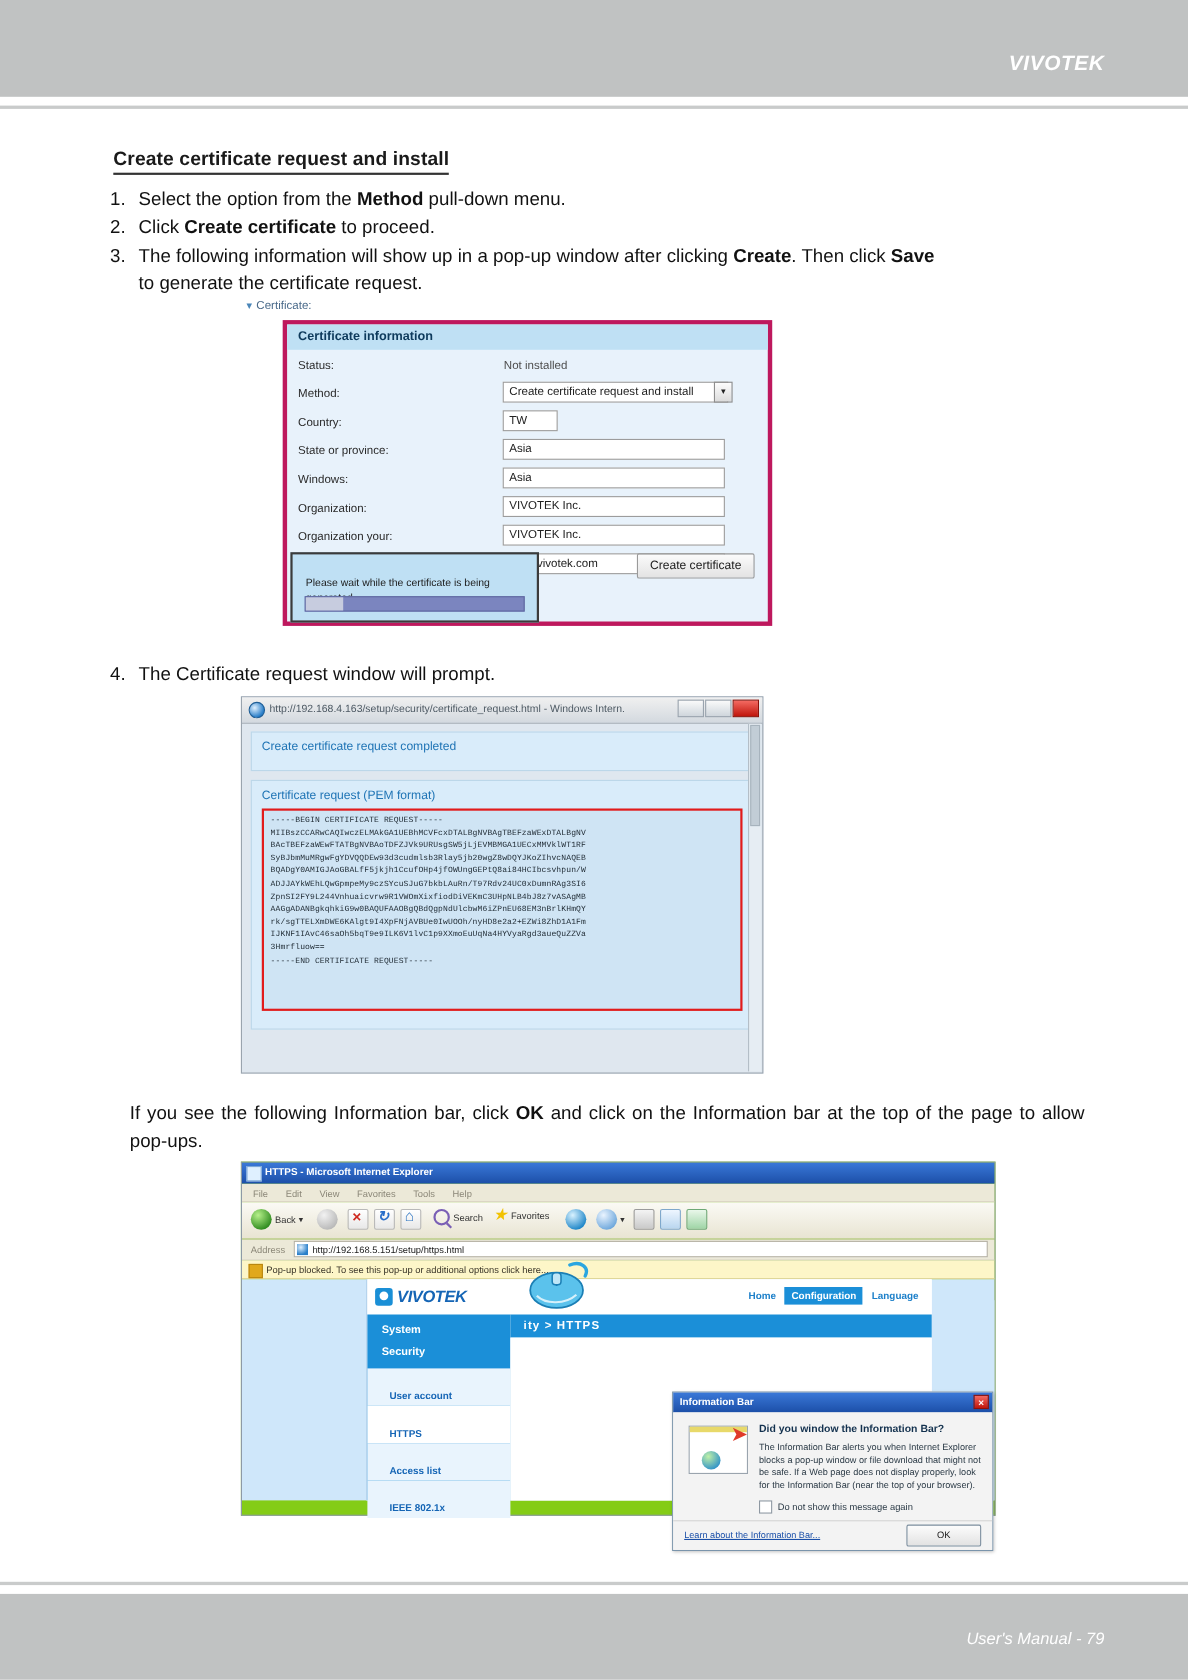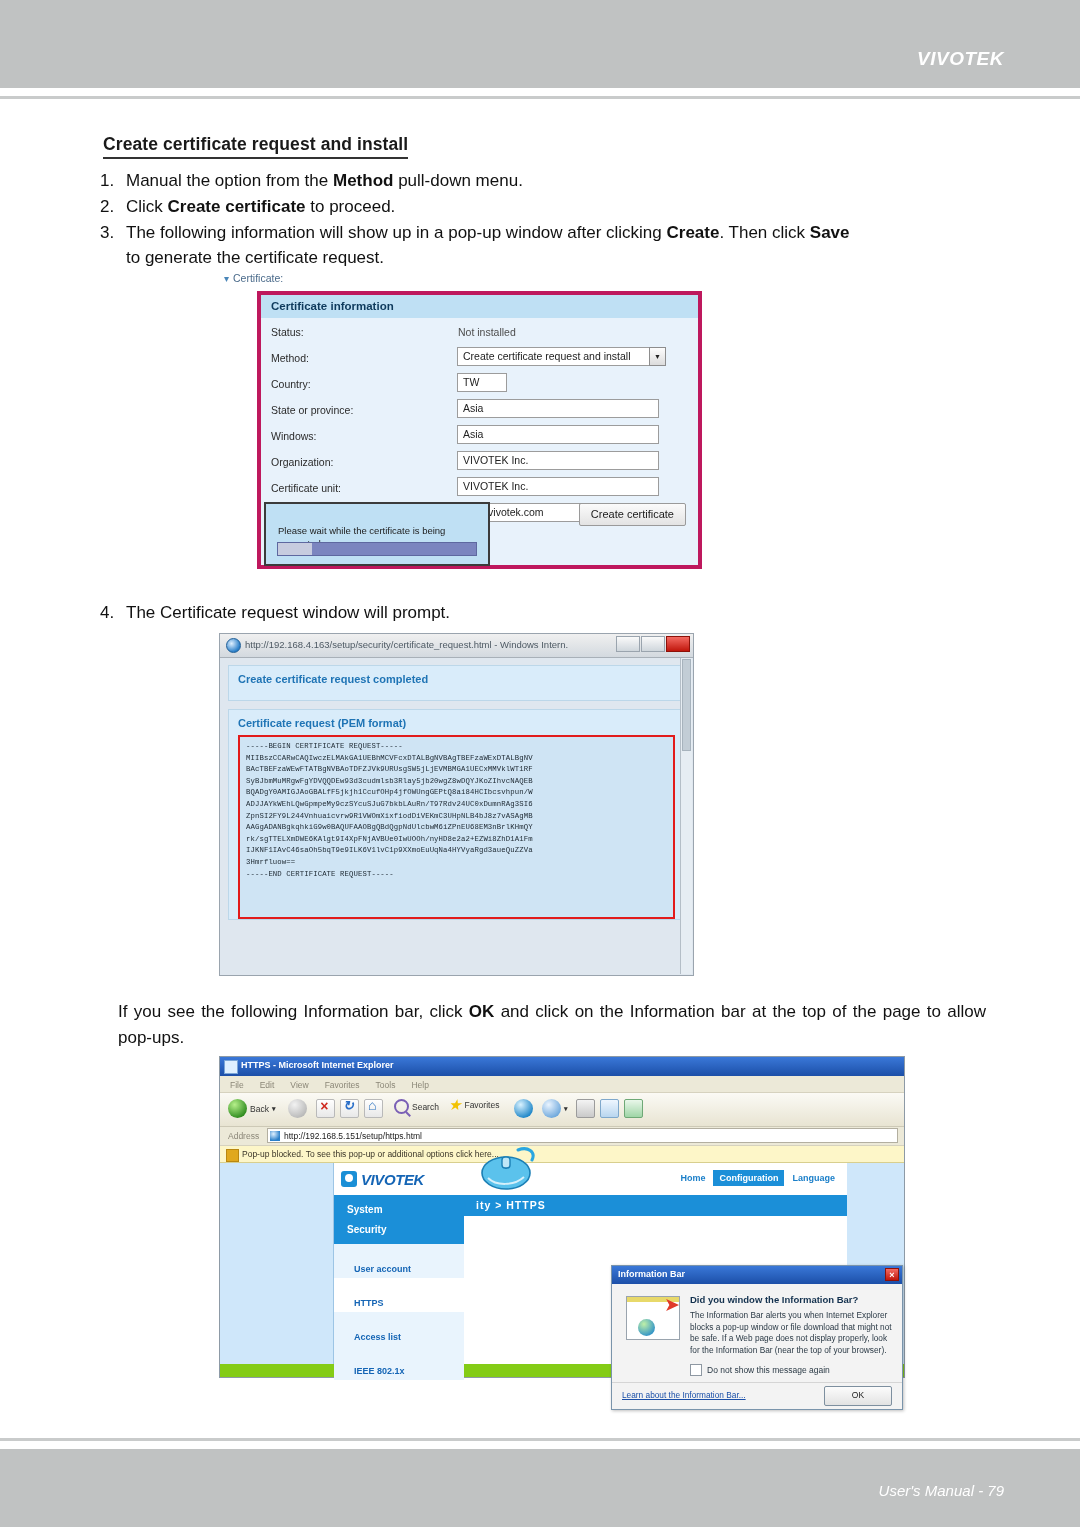--- a/index.html
+++ b/index.html
@@ -156,21 +156,21 @@
     width:24px;height:16px;background:linear-gradient(#fafafa,#cfd6dc);
     border:1px solid #9aa4ae;box-sizing:border-box;
   }
   .ie-title .wb.close{background:linear-gradient(#f46a62,#c0160c);border-color:#8d1109;}
   .ie-body{padding:7px 8px 0 8px;}
   .grpbox{
     background:#d9ecfa;border:1px solid #bcd7e9;
     margin-bottom:8px;padding:7px 9px 9px 9px;
   }
   .grp-legend{
-    font-size:11px;font-weight:bold;color:#1f74b5;margin-bottom:6px;
+    font-size:11px;font-weight:normal;color:#1f74b5;margin-bottom:6px;
   }
   .grp-text{font-size:9.3px;color:#2b3a46;line-height:15px;}
   .pemwrap{
     border:2px solid #e21b1b;background:#cfe4f4;
     height:184px;overflow:hidden;padding:4px 6px;box-sizing:border-box;
   }
   .pemwrap pre{
     margin:0;font-family:"Liberation Mono", monospace;
     font-size:7.3px;line-height:11.6px;color:#1c2730;
     white-space:pre;letter-spacing:.1px;
@@ -376,21 +376,21 @@
 </div>
 <div class="banner-rule"></div>
 
 <div class="content">
 
   <h2 class="section-title">Create certificate request and install</h2>
 
   <ol class="steps">
     <li>
       <span class="num">1.</span>
-      <span>Manual the option from the </span><b>Method</b><span> pull-down menu.</span>
+      <span>Select the option from the </span><b>Method</b><span> pull-down menu.</span>
     </li>
     <li>
       <span class="num">2.</span>
       <span>Click </span><b>Create certificate</b><span> to proceed.</span>
     </li>
     <li>
       <span class="num">3.</span>
       <span>The following information will show up in a pop-up window after clicking </span><b>Create</b><span>. Then click </span><b>Save</b><br>
       <span>to generate the certificate request.</span>
     </li>
@@ -429,21 +429,21 @@
         <span class="lbl">Windows:</span>
         <span class="inp w-full">Asia</span>
       </div>
 
       <div class="frow">
         <span class="lbl">Organization:</span>
         <span class="inp w-full">VIVOTEK Inc.</span>
       </div>
 
       <div class="frow">
-        <span class="lbl">Certificate unit:</span>
+        <span class="lbl">Organization your:</span>
         <span class="inp w-full">VIVOTEK Inc.</span>
       </div>
 
       <div class="frow">
         <span class="lbl">Common name:</span>
         <span class="inp w-full">www.vivotek.com</span>
       </div>
 
       <div class="btn-create">Create certificate</div>
     </div>
@@ -470,21 +470,21 @@
         <span class="wb"></span>
         <span class="wb close"></span>
       </span>
     </div>
 
     <div class="ie-body">
       <div class="grpbox">
         <div class="grp-legend">Create certificate request completed</div>
       </div>
 
-      <div class="grpbox" style="padding-bottom:0;">
+      <div class="grpbox" style="padding-bottom:16px;">
         <div class="grp-legend">Certificate request (PEM format)</div>
         <div class="pemwrap">
           <pre>-----BEGIN CERTIFICATE REQUEST-----
 MIIBszCCARwCAQIwczELMAkGA1UEBhMCVFcxDTALBgNVBAgTBEFzaWExDTALBgNV
 BAcTBEFzaWEwFTATBgNVBAoTDFZJVk9URUsgSW5jLjEVMBMGA1UECxMMVklWT1RF
 SyBJbmMuMRgwFgYDVQQDEw93d3cudmlsb3Rlay5jb20wgZ8wDQYJKoZIhvcNAQEB
 BQADgY0AMIGJAoGBALfF5jkjh1CcufOHp4jfOWUngGEPtQ8ai84HCIbcsvhpun/W
 ADJJAYkWEhLQwGpmpeMy9czSYcuSJuG7bkbLAuRn/T97Rdv24UC0xDumnRAg3SI6
 ZpnSI2FY9L244Vnhuaicvrw9R1VWOmXixfiodDiVEKmC3UHpNLB4bJ8z7vASAgMB
 AAGgADANBgkqhkiG9w0BAQUFAAOBgQBdQgpNdUlcbwM6iZPnEU68EM3nBrlKHmQY

